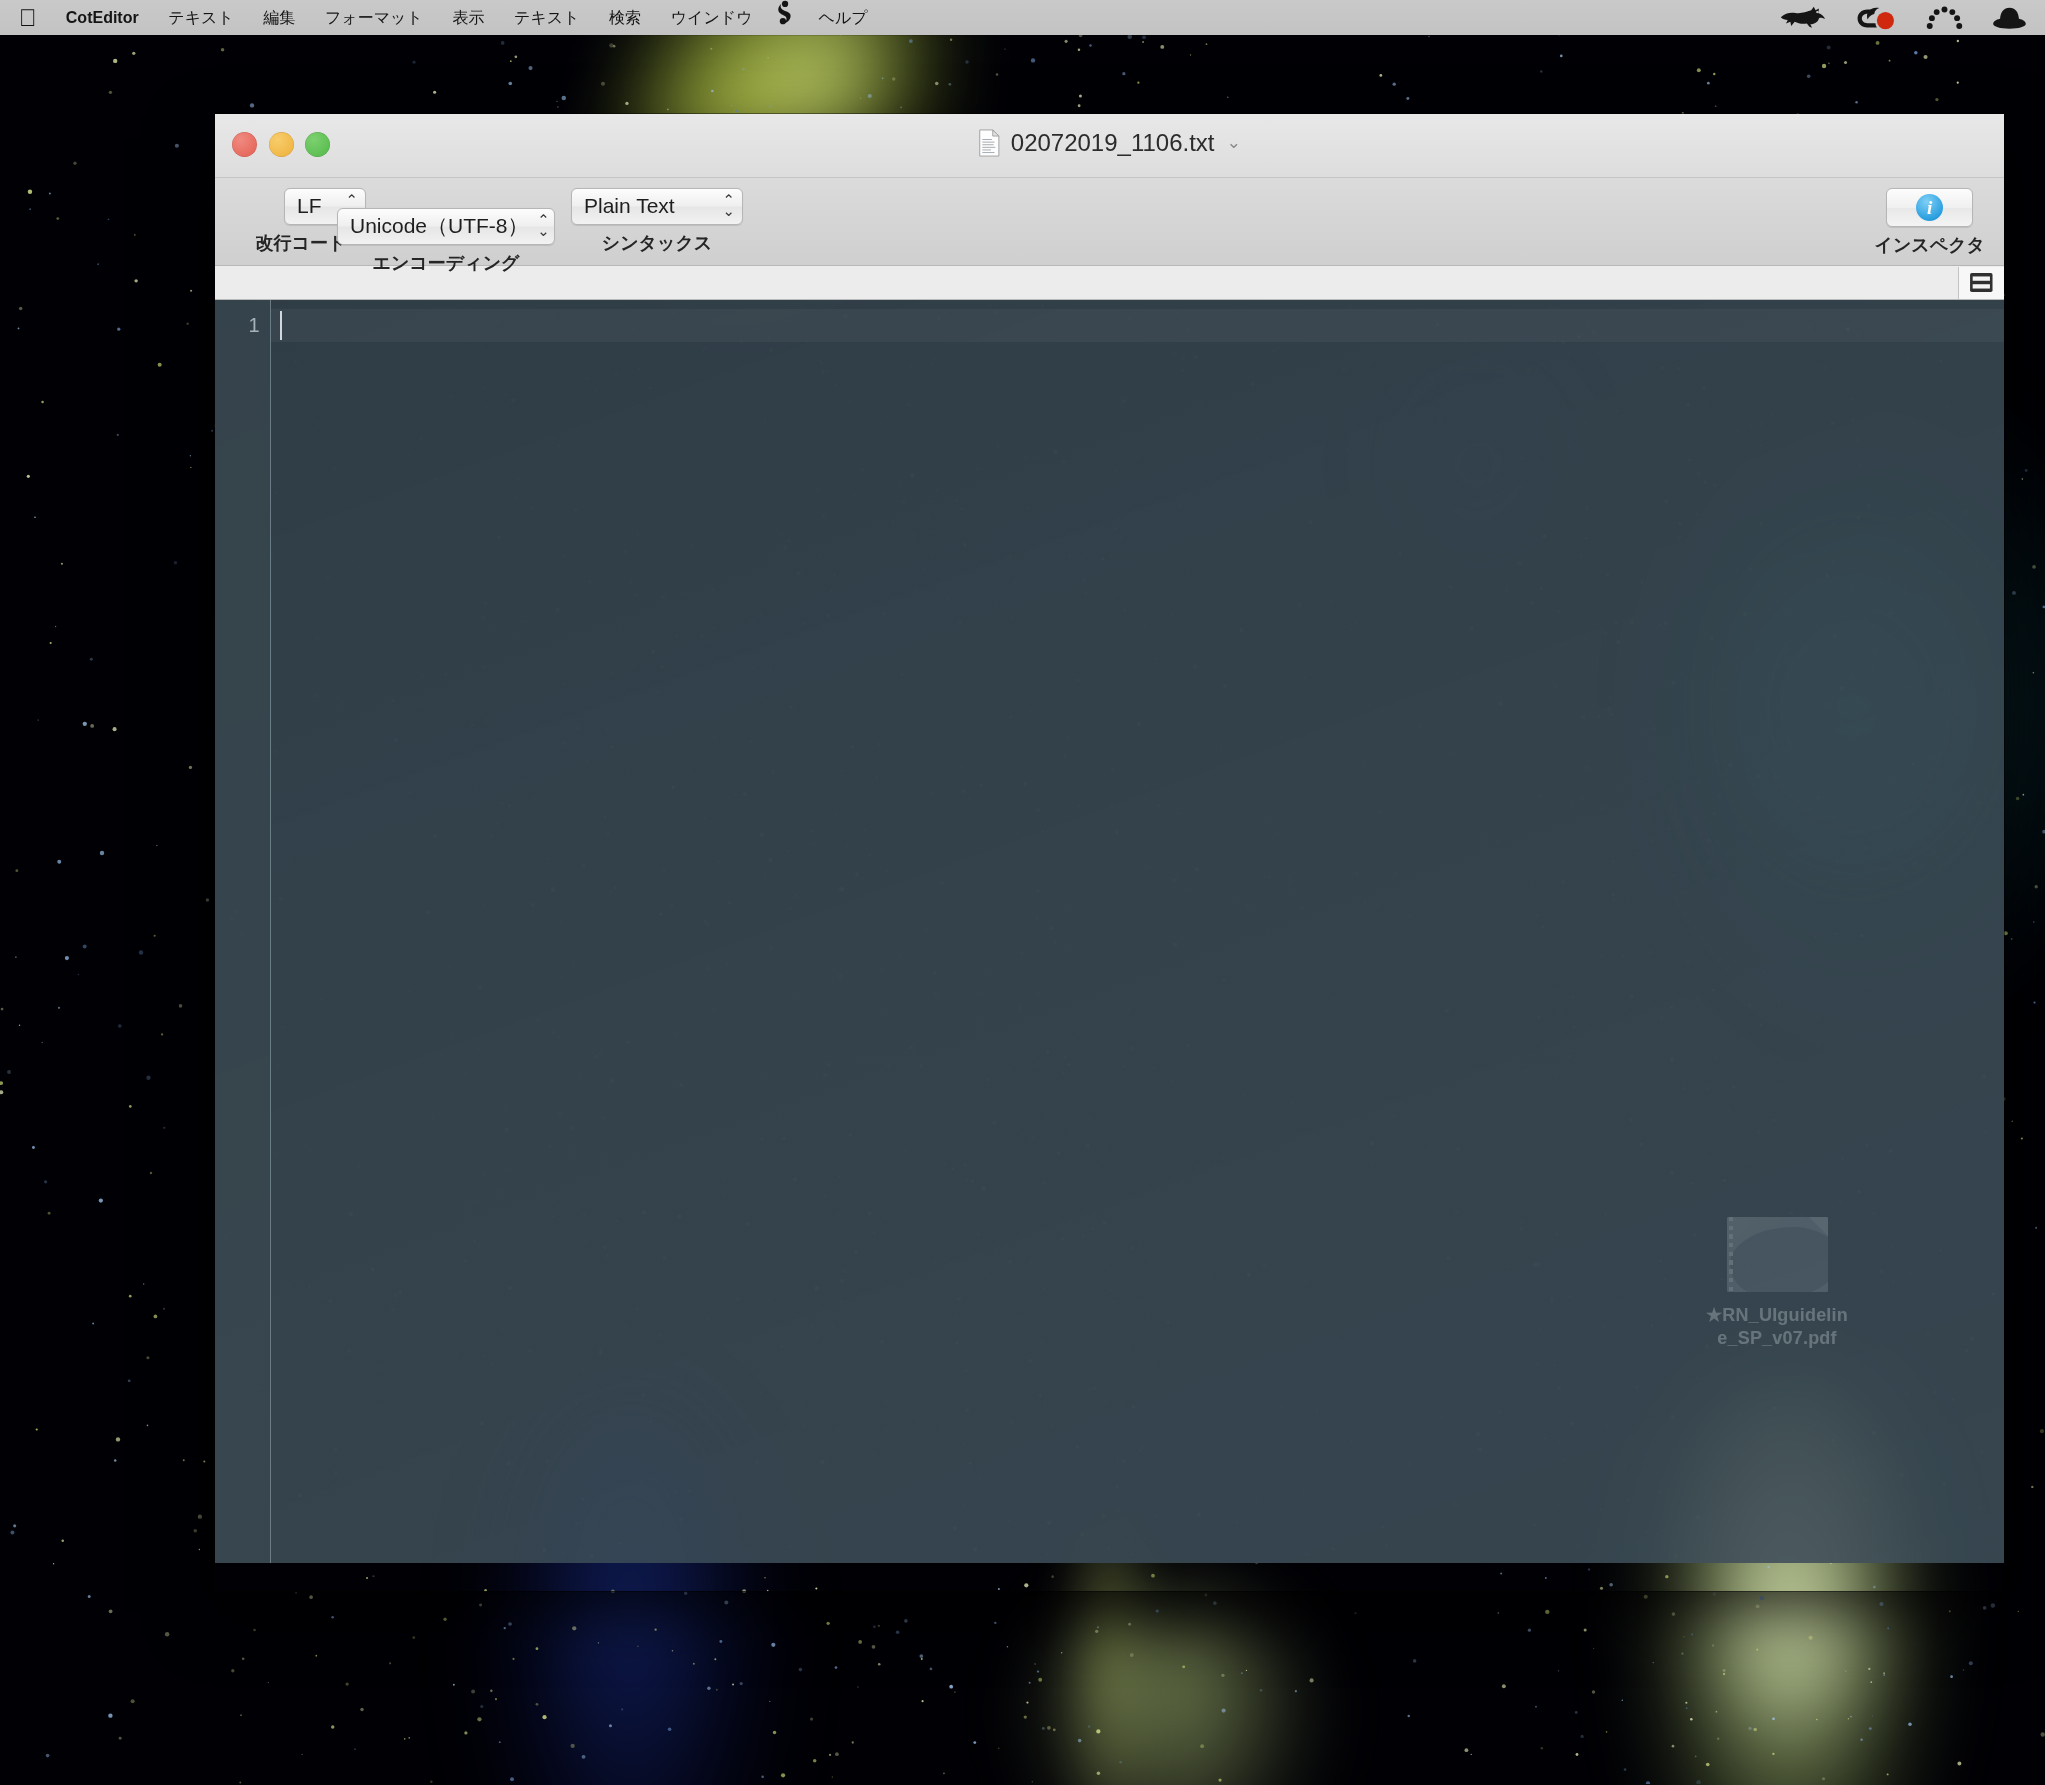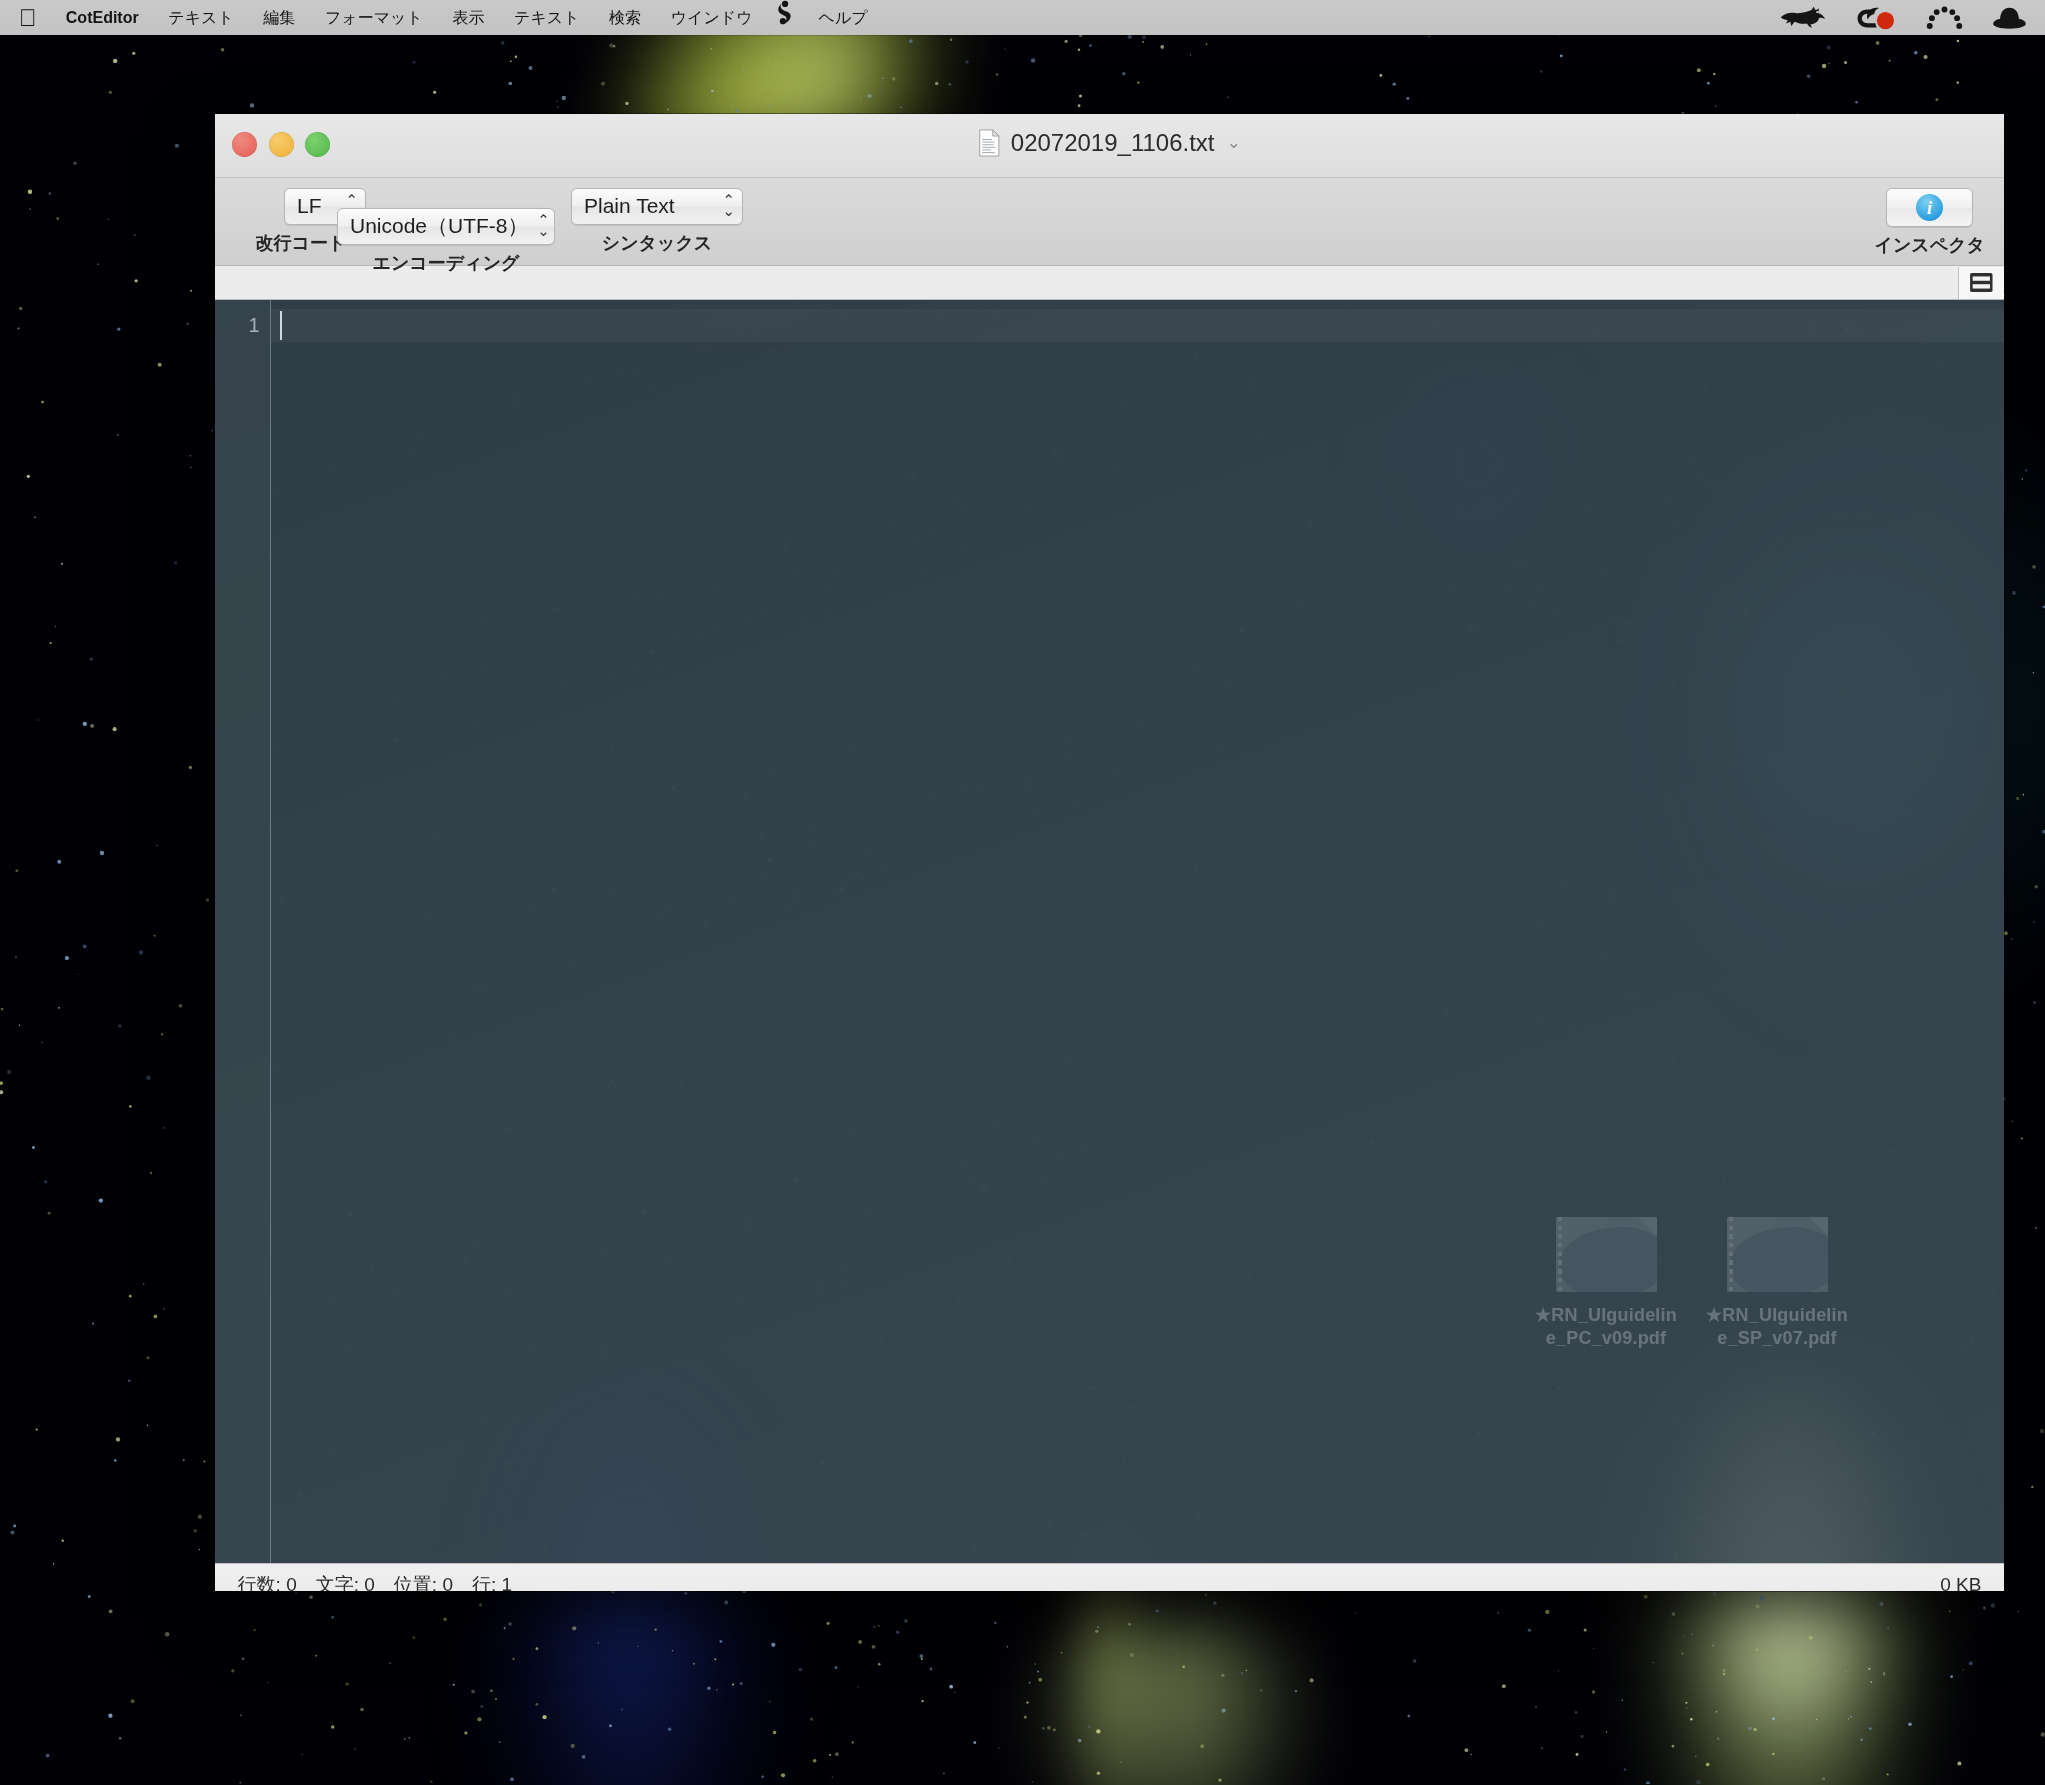--- a/index.html
+++ b/index.html
@@ -2491,44 +2491,26 @@
 
     <div id="gutter">
       <div class="linenum">1</div>
     </div>
 
     <div id="textarea">
       <div id="currentline"></div>
       <div id="caret"></div>
     </div>
 
-    <div class="ghost-icon" id="ghost-1">
-      <div class="ghost-thumb">
-        <div class="sheet"></div>
-        <div class="wave"></div>
-        <div class="punch"></div>
-        <div class="corner"></div>
-      </div>
-      <div class="ghost-label">★RN_UIguideline_PC_v09.pdf</div>
-    </div>
     <div class="ghost-icon" id="ghost-2">
       <div class="ghost-thumb">
         <div class="sheet"></div>
         <div class="wave"></div>
         <div class="punch"></div>
         <div class="corner"></div>
       </div>
       <div class="ghost-label">★RN_UIguideline_SP_v07.pdf</div>
     </div>
   </div>
 
-  <div id="statusbar">
-    <div class="status-left">
-      <span>行数: 0</span>
-      <span>文字: 0</span>
-      <span>位置: 0</span>
-      <span>行: 1</span>
-    </div>
-    <div class="status-right">0 KB</div>
-  </div>
 
 </div>
 
 
 </body></html>

